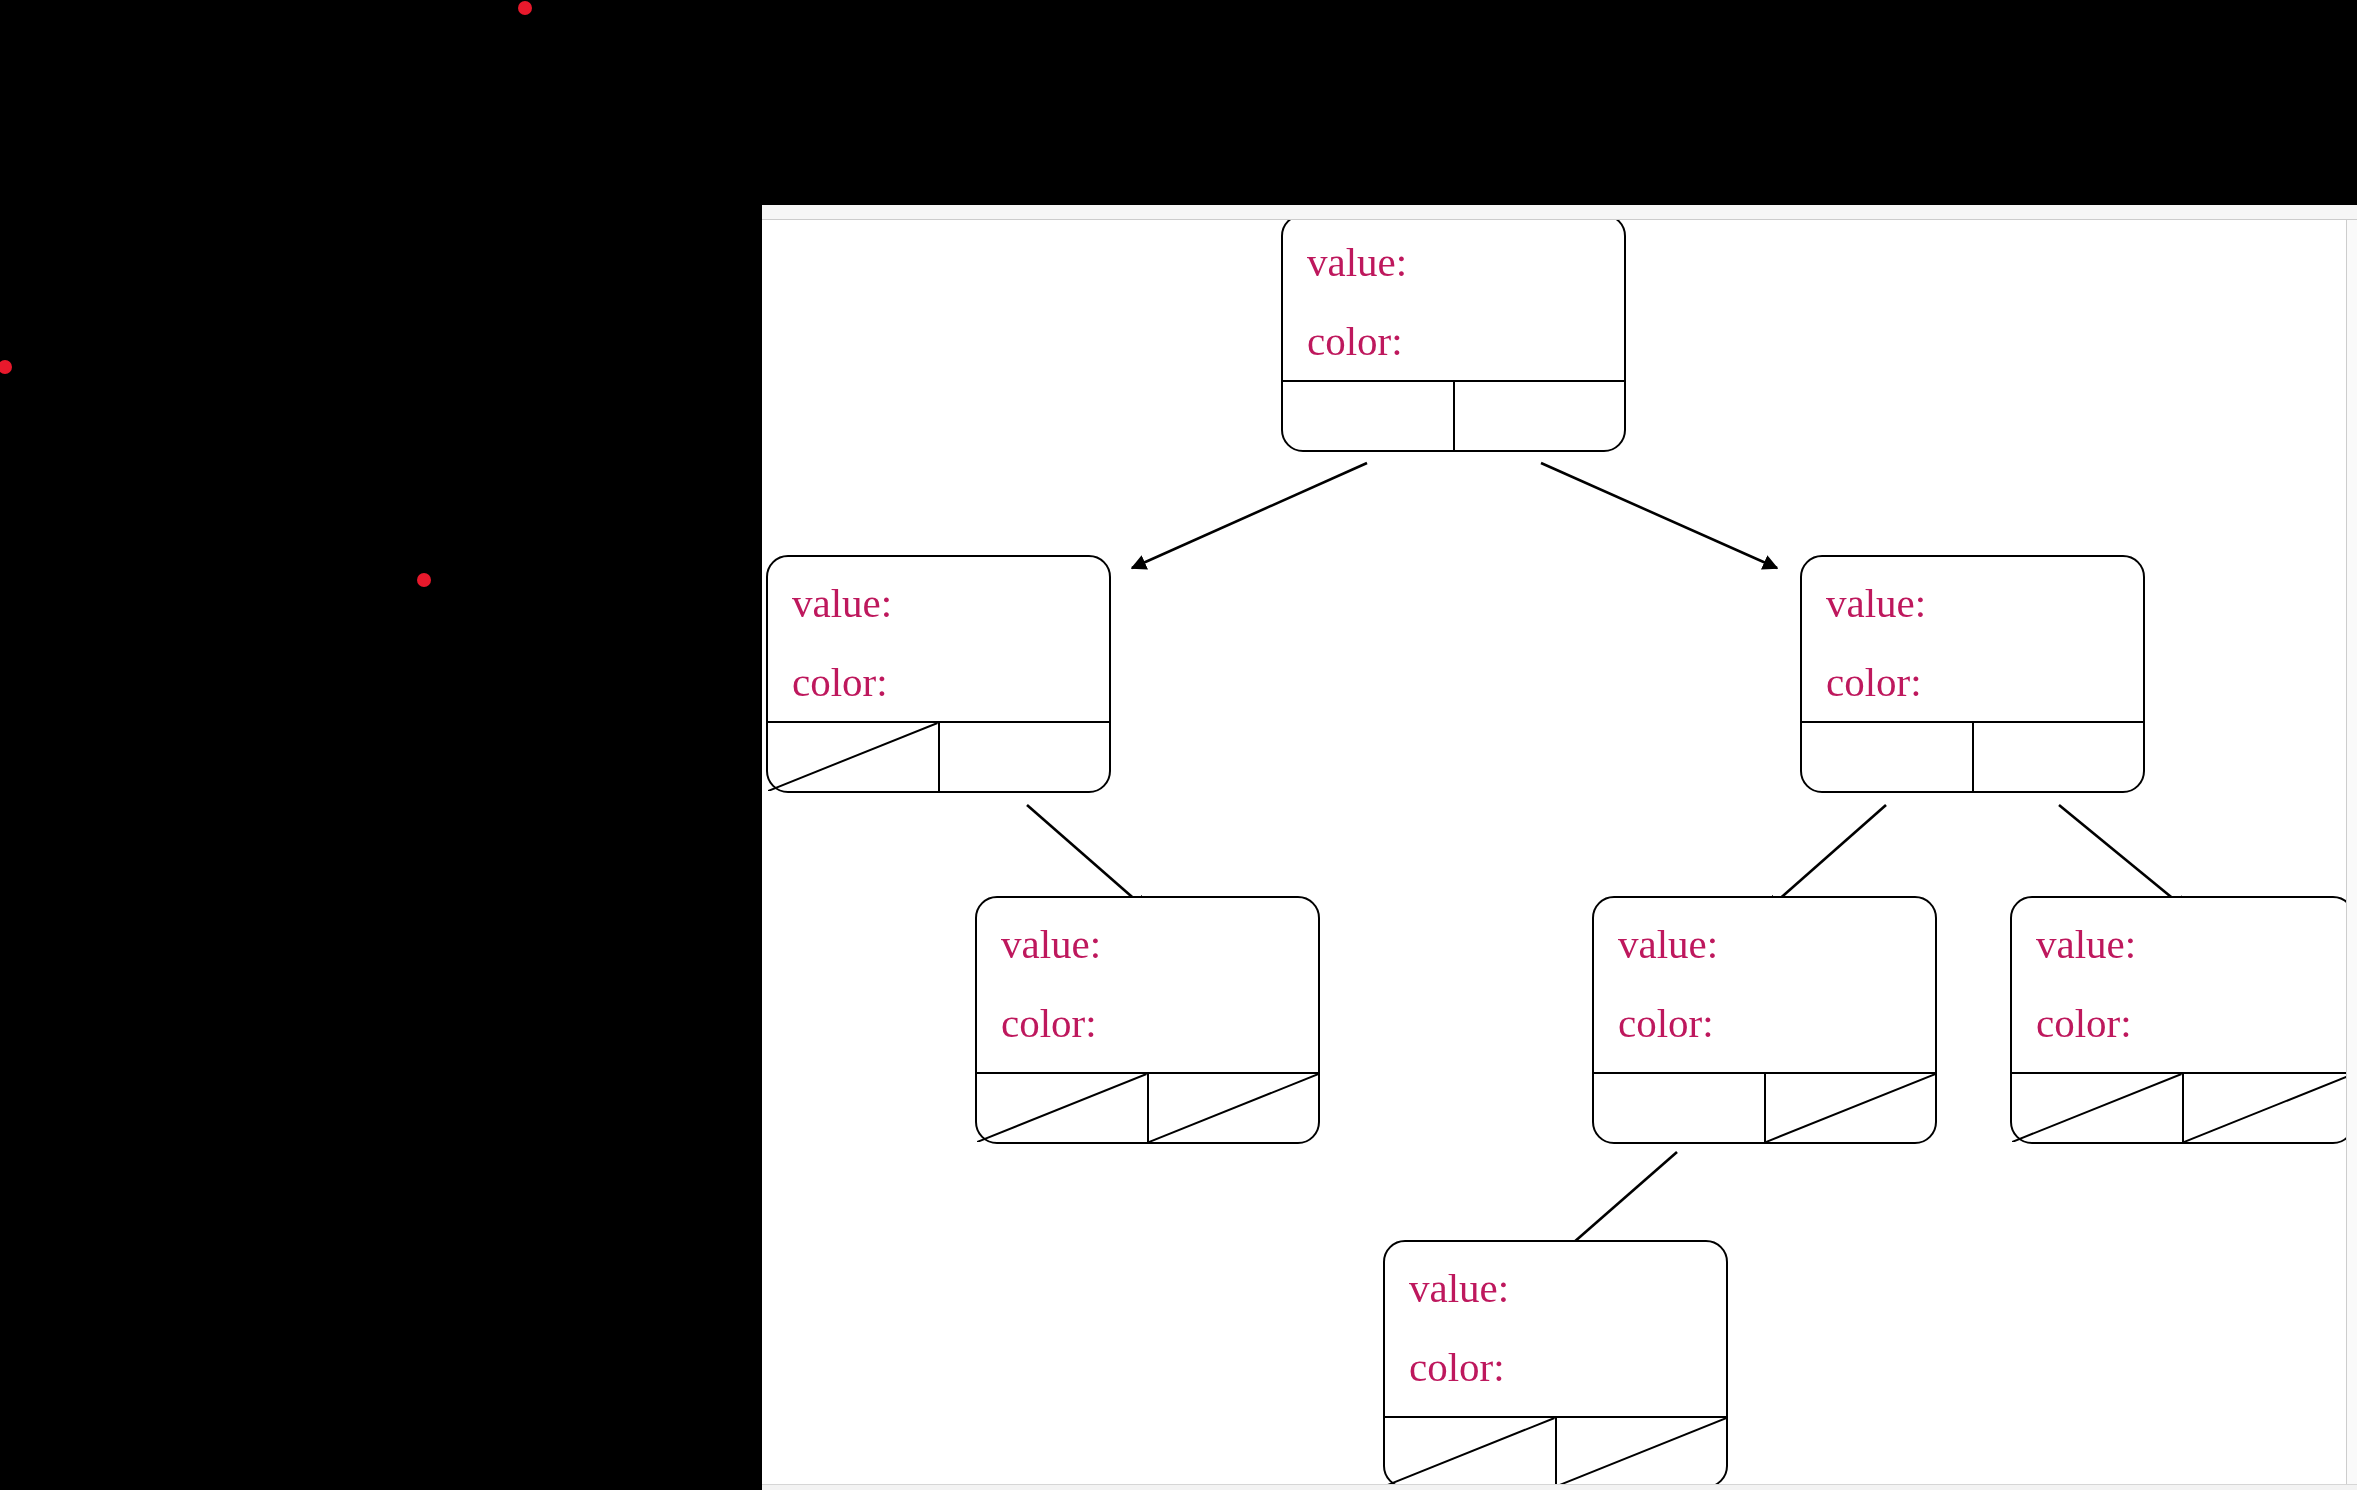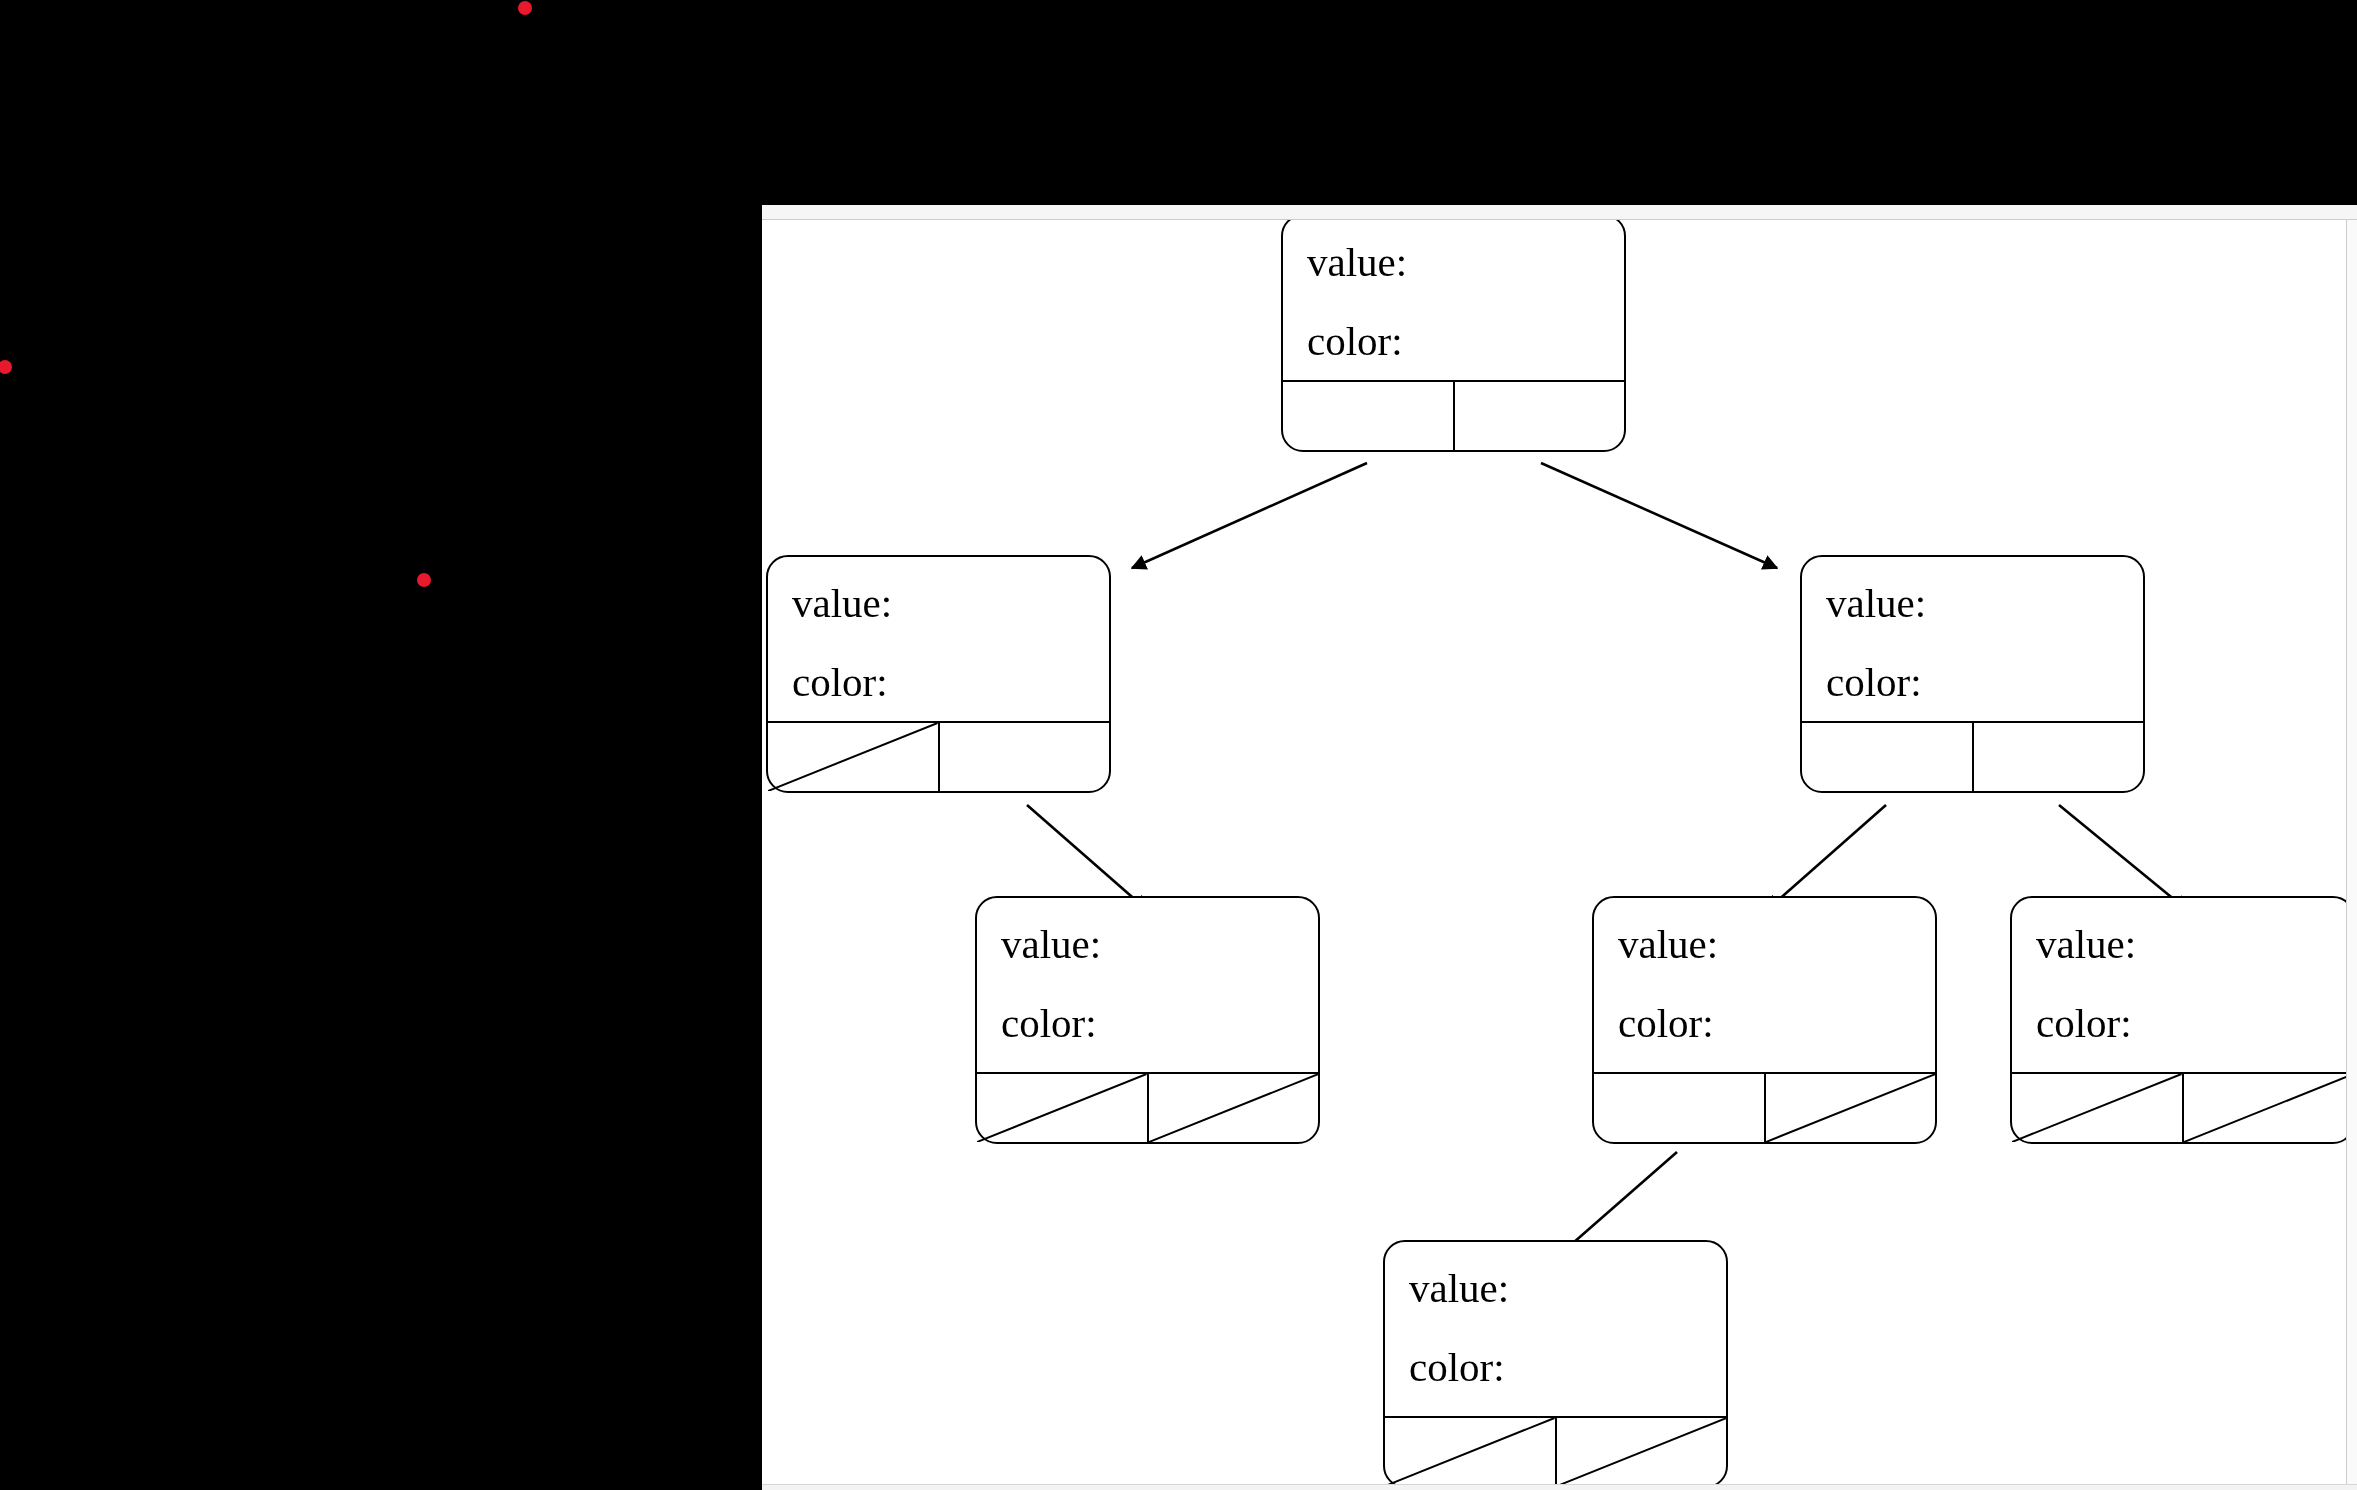--- a/index.html
+++ b/index.html
@@ -100,21 +100,21 @@
     position: absolute;
     left: 0;
     right: 0;
     top: 0;
     box-sizing: border-box;
     padding: 26px 0 0 24px;
   }
   .node-field {
     font-size: 41px;
     line-height: 1.0;
-    color: #000000;
+    color: #be185d;
     white-space: nowrap;
     margin-bottom: 38px;
   }
   .node-ptrs {
     position: absolute;
     left: 0;
     right: 0;
     bottom: 0;
     height: 68px;
     border-top: 2px solid #000000;

